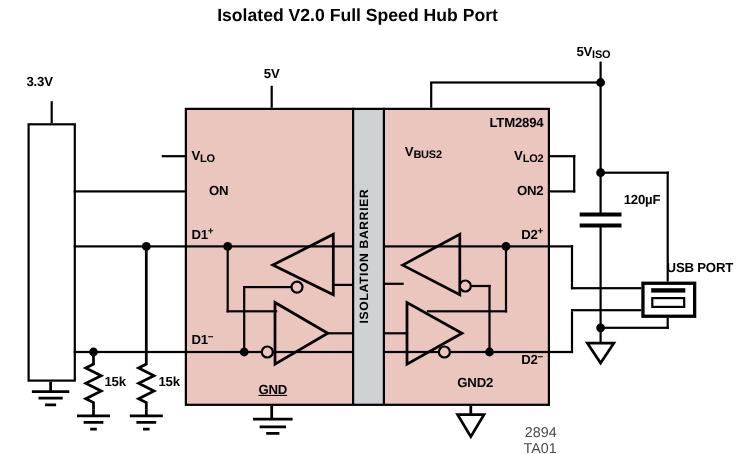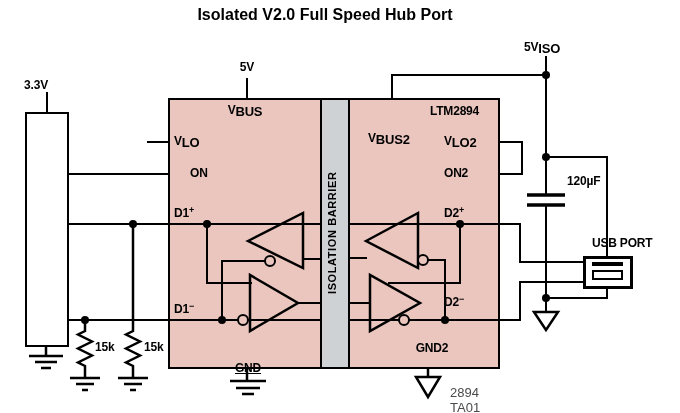--- a/index.html
+++ b/index.html
@@ -15,24 +15,24 @@
   .title{
     position:absolute;left:0;top:6px;width:650px;text-align:center;
     font-size:16px;font-weight:bold;letter-spacing:0px;
   }
   .block{position:absolute;background:var(--block-fill);border:2px solid var(--line);box-sizing:border-box;}
   .strip{position:absolute;background:var(--barrier-fill);border:2px solid var(--line);box-sizing:border-box;}
   .whitebox{position:absolute;background:#fff;border:2px solid var(--line);box-sizing:border-box;}
   .w{position:absolute;background:var(--line);}
   .dot{position:absolute;width:8px;height:8px;border-radius:50%;background:var(--line);margin:-4px 0 0 -4px;}
   .lbl{position:absolute;font-size:12px;font-weight:bold;letter-spacing:-0.2px;white-space:nowrap;}
-  .sub{font-size:13px;vertical-align:-2px;letter-spacing:-0.2px;}
+  .sub{font-size:10px;vertical-align:-2px;letter-spacing:-0.2px;}
   .sup{font-size:9px;vertical-align:4px;letter-spacing:0;}
   .ctr{text-align:center;}
-  .rgt{}
+  .rgt{text-align:right;}
   .barrier-lbl{
     position:absolute;left:326px;top:150px;width:18px;height:165px;
     writing-mode:vertical-rl;transform:rotate(180deg);text-align:center;
     font-size:11px;font-weight:bold;letter-spacing:0.6px;white-space:nowrap;
   }
   .note{position:absolute;font-size:13px;font-weight:normal;color:#4a4a4a;letter-spacing:0;}
   svg.overlay{position:absolute;left:0;top:0;pointer-events:none;}
   .usbbox{position:absolute;left:583px;top:256px;width:50px;height:33px;background:#fff;border:3px solid var(--line);box-sizing:border-box;}
   .usb-slot{position:absolute;left:592px;top:262px;width:31px;height:4px;background:var(--line);}
   .usb-pin{position:absolute;left:592px;top:270px;width:31px;height:10px;border:2px solid var(--line);box-sizing:border-box;background:#fff;}
@@ -127,42 +127,41 @@
     <path d="M133,372 V378 M118,378 H148 M124,384 H142 M130,390 H136" stroke="#000" stroke-width="2.5" fill="none"></path>
 
     <path d="M534,312 H558 L546,330 Z" fill="#fff" stroke="#000" stroke-width="2.5"></path>
     <path d="M428,369 V377 M416,377 H440 L428,397 L416,377 Z" fill="#fff" stroke="#000" stroke-width="2.5"></path>
   </svg>
 
   <div class="usbbox"></div>
   <div class="usb-slot"></div>
   <div class="usb-pin"></div>
 
-  <div class="lbl ctr" style="left:12px;top:78px;width:48px;">3.3V</div>
+  <div class="lbl ctr" style="left:12px;top:67px;width:48px;">3.3V</div>
   <div class="lbl" style="left:95px;top:340px;">15k</div>
   <div class="lbl" style="left:144px;top:340px;">15k</div>
 
   <div class="lbl ctr" style="left:223px;top:60px;width:48px;">5V</div>
   <div class="lbl" style="left:524px;top:40px;"><span>5V</span><span class="sub">ISO</span></div>
 
-  <div class="lbl ctr" style="left:168px;top:103px;width:154px;"><span>V</span><span class="sub">BUS</span></div>
   <div class="lbl" style="left:174px;top:134px;"><span>V</span><span class="sub">LO</span></div>
   <div class="lbl" style="left:190px;top:166px;">ON</div>
   <div class="lbl" style="left:174px;top:205px;"><span>D1</span><span class="sup">+</span></div>
   <div class="lbl" style="left:174px;top:301px;"><span>D1</span><span class="sup">−</span></div>
-  <div class="lbl ctr" style="left:218px;top:361px;width:60px;text-decoration:underline;">GND</div>
+  <div class="lbl ctr" style="left:218px;top:347px;width:60px;text-decoration:underline;">GND</div>
 
   <div class="barrier-lbl">ISOLATION BARRIER</div>
 
   <div class="lbl" style="left:368px;top:103px;margin-top:28px;"><span>V</span><span class="sub">BUS2</span></div>
   <div class="lbl rgt" style="left:430px;top:104px;width:64px;">LTM2894</div>
   <div class="lbl rgt" style="left:444px;top:134px;width:50px;"><span>V</span><span class="sub">LO2</span></div>
   <div class="lbl rgt" style="left:444px;top:166px;width:50px;">ON2</div>
   <div class="lbl rgt" style="left:444px;top:205px;width:50px;"><span>D2</span><span class="sup">+</span></div>
-  <div class="lbl rgt" style="left:444px;top:294px;width:50px;"><span>D2</span><span class="sup">−</span></div>
+  <div class="lbl rgt" style="left:444px;top:319px;width:50px;"><span>D2</span><span class="sup">−</span></div>
   <div class="lbl ctr" style="left:402px;top:341px;width:60px;">GND2</div>
 
   <div class="lbl" style="left:567px;top:174px;">120µF</div>
-  <div class="lbl" style="left:592px;top:236px;">USB PORT</div>
+  <div class="lbl" style="left:606px;top:236px;">USB PORT</div>
 
   <div class="note rgt" style="left:450px;top:385px;width:56px;">2894 TA01</div>
 
 </div>
 
 </body></html>

